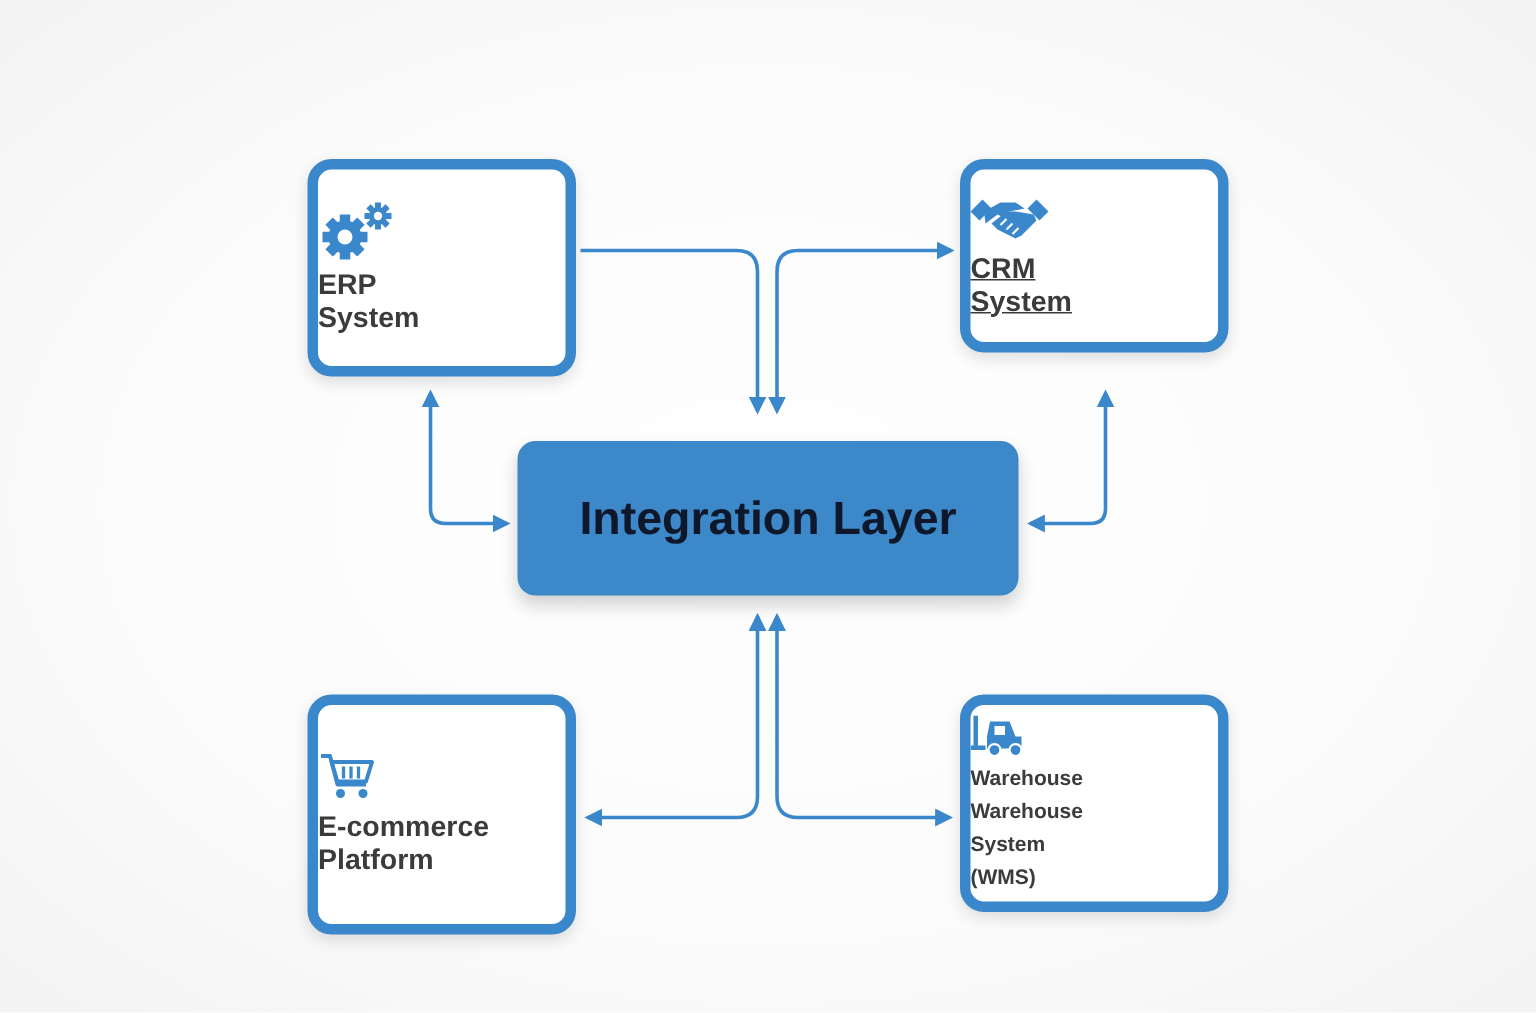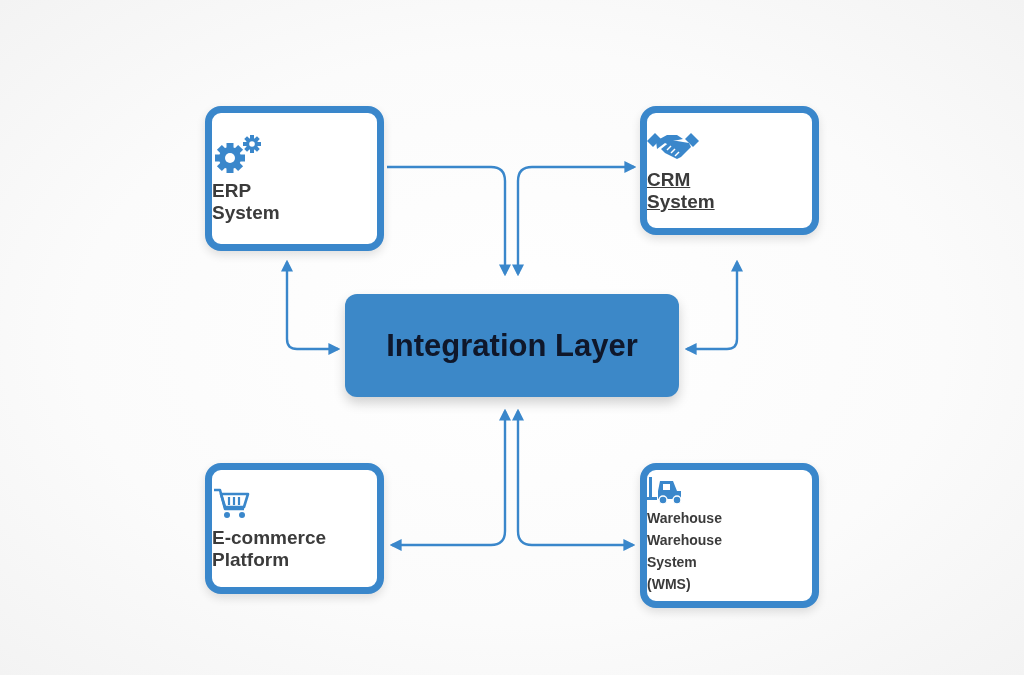--- a/index.html
+++ b/index.html
@@ -17,21 +17,21 @@
       box-shadow: 0 4px 10px rgba(0,0,0,0.12);
       display: flex; flex-direction: column; align-items: flex-start; justify-content: center;
       color: #3b3b3b;
       font-weight: bold;
       text-align: center;
     }
     .box .label { font-size: 19px; line-height: 22px; }
     .box .icon { margin-bottom: 6px; display: block; }
     #erp { left: 205px; top: 106px; width: 179px; height: 145px; }
     #crm { left: 640px; top: 106px; width: 179px; height: 129px; text-decoration: underline; }
-    #ecom { left: 205px; top: 463px; width: 179px; height: 131px; }
+    #ecom { left: 205px; top: 463px; width: 179px; height: 160px; }
     #wms { left: 640px; top: 463px; width: 179px; height: 145px; }
     #wms .label { font-size: 14px; line-height: 22px; }
     #wms .icon { margin-bottom: 2px; }
     #integration {
       position: absolute; left: 345px; top: 294px; width: 334px; height: 103px;
       background: #3c88c8; border-radius: 12px;
       box-shadow: 0 6px 12px rgba(0,0,0,0.18);
       display: flex; align-items: center; justify-content: center;
       color: #0f172a; font-weight: bold; font-size: 31px;
     }

